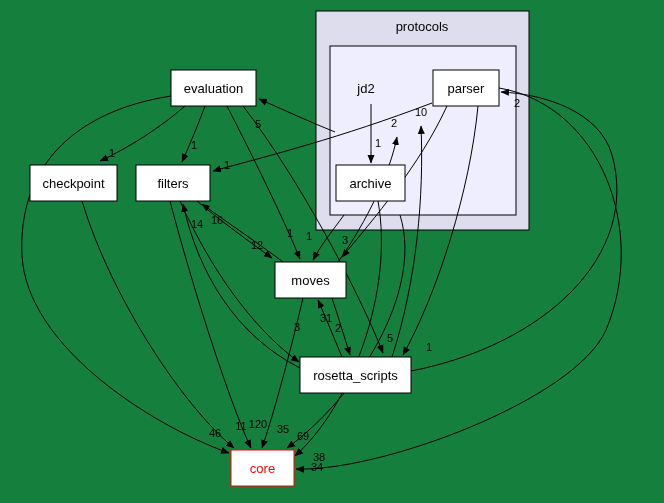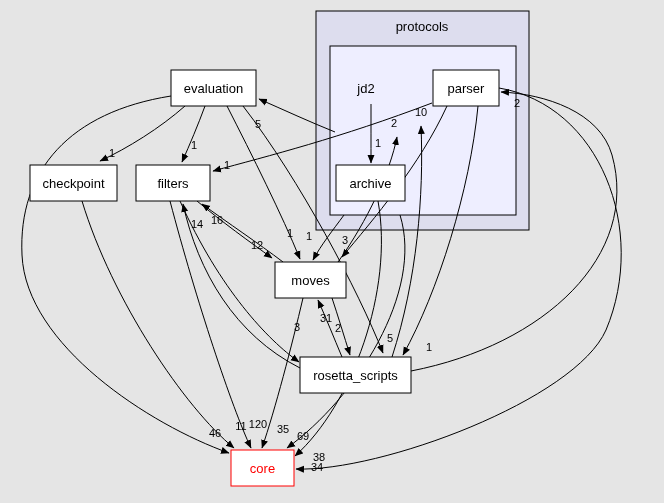--- a/index.html
+++ b/index.html
@@ -7,21 +7,21 @@
     padding: 0;
     background: #ffffff;
     width: 664px;
     height: 503px;
     font-family: "Liberation Sans", sans-serif;
   }
   #graph-wrap {
     position: relative;
     width: 664px;
     height: 503px;
-    background: #e5e5e5;
+    background: #15803d;
     overflow: hidden;
   }
   svg text {
     font-family: "Liberation Sans", sans-serif;
   }
   .node-label { font-size: 13px; }
   .cluster-label { font-size: 13px; }
   .edge-label { font-size: 11px; }
 </style>
 </head>

